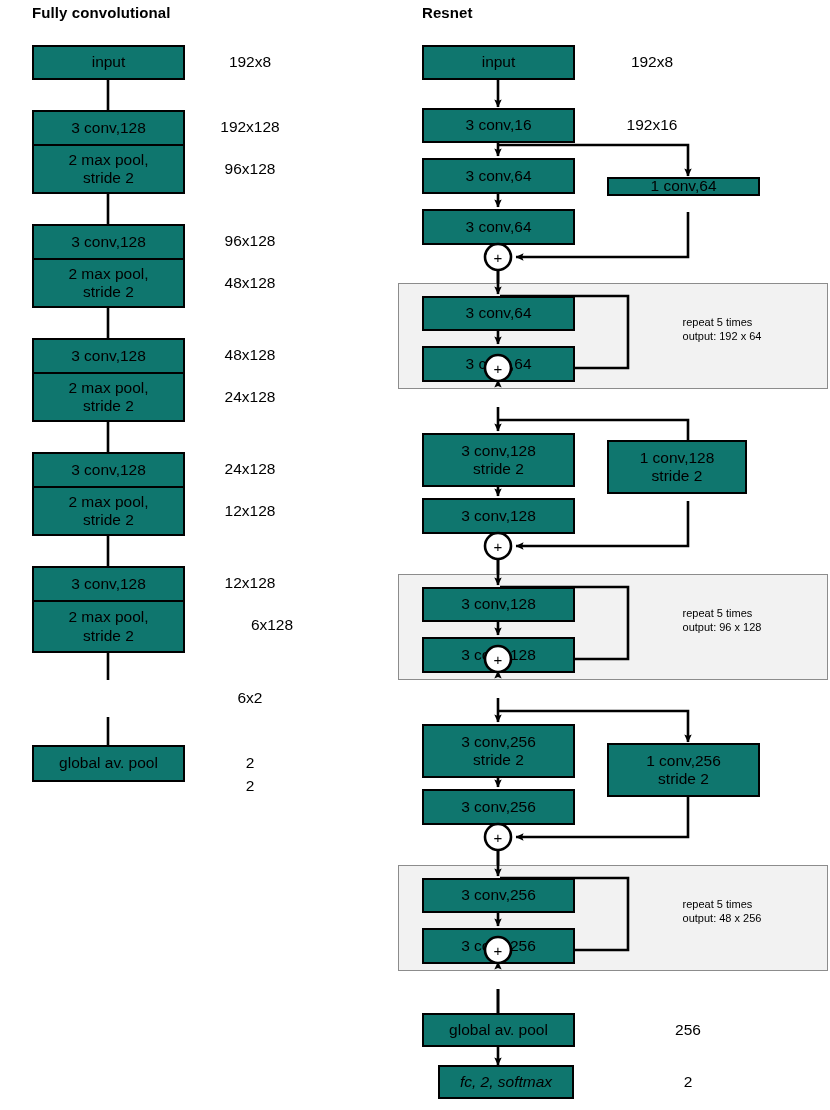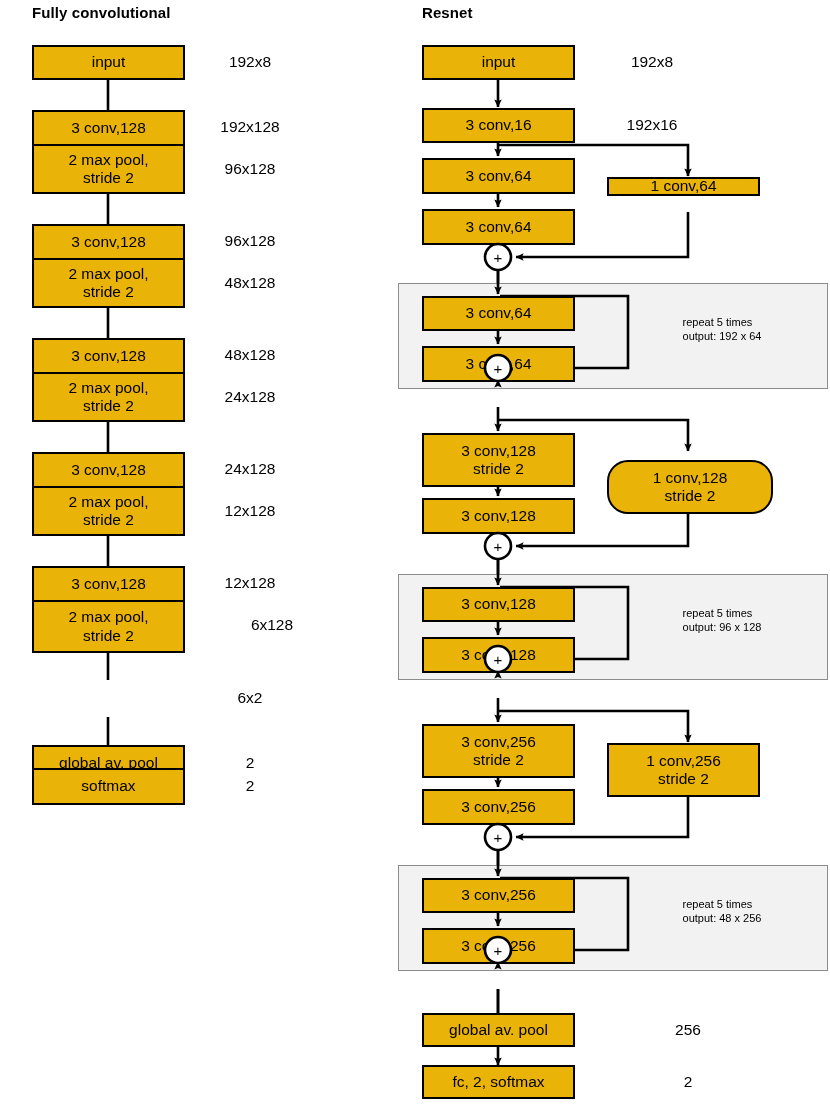--- a/index.html
+++ b/index.html
@@ -21,21 +21,21 @@
     position:absolute;
     font-size:15px;
     font-weight:bold;
     letter-spacing:0.1px;
     white-space:nowrap;
   }
   
   .nbox{
     position:absolute;
     box-sizing:border-box;
-    background:#eab308;
+    background:#0f766e;
     border:2px solid #000;
     display:flex;
     align-items:center;
     justify-content:center;
     text-align:center;
     font-size:15.5px;
     line-height:1.18;
     white-space:pre-line;
   }
   
@@ -182,21 +182,20 @@
 
   <div class="nbox joined-bottom" style="left:32px;top:452px;width:153px;height:35px;">3 conv,128</div>
   <div class="nbox joined-top" style="left:32px;top:487px;width:153px;height:49px;">2 max pool,
 stride 2</div>
 
   <div class="nbox joined-bottom" style="left:32px;top:566px;width:153px;height:35px;">3 conv,128</div>
   <div class="nbox joined-top" style="left:32px;top:601px;width:153px;height:52px;">2 max pool,
 stride 2</div>
 
   <div class="nbox" style="left:32px;top:745px;width:153px;height:37px;">global av. pool</div>
-  <div class="nbox" style="left:32px;top:768px;width:153px;height:37px;">softmax</div>
 
   <div class="dim" style="left:250px;top:53px;">192x8</div>
   <div class="dim" style="left:250px;top:118px;">192x128</div>
   <div class="dim" style="left:250px;top:160px;">96x128</div>
   <div class="dim" style="left:250px;top:232px;">96x128</div>
   <div class="dim" style="left:250px;top:274px;">48x128</div>
   <div class="dim" style="left:250px;top:346px;">48x128</div>
   <div class="dim" style="left:250px;top:388px;">24x128</div>
   <div class="dim" style="left:250px;top:460px;">24x128</div>
   <div class="dim" style="left:250px;top:502px;">12x128</div>
@@ -211,37 +210,37 @@
   <div class="nbox" style="left:422px;top:158px;width:153px;height:36px;">3 conv,64</div>
   <div class="nbox" style="left:422px;top:209px;width:153px;height:36px;">3 conv,64</div>
   <div class="nbox" style="left:607px;top:177px;width:153px;height:19px;">1 conv,64</div>
 
   <div class="nbox" style="left:422px;top:296px;width:153px;height:35px;">3 conv,64</div>
   <div class="nbox" style="left:422px;top:346px;width:153px;height:36px;">3 conv,64</div>
 
   <div class="nbox" style="left:422px;top:433px;width:153px;height:54px;">3 conv,128
 stride 2</div>
   <div class="nbox" style="left:422px;top:498px;width:153px;height:36px;">3 conv,128</div>
-  <div class="nbox" style="left:607px;top:460px;width:166px;height:54px;border-radius:21px;">1 conv,128
+  <div class="nbox" style="left:607px;top:440px;width:140px;height:54px;">1 conv,128
 stride 2</div>
 
   <div class="nbox" style="left:422px;top:587px;width:153px;height:35px;">3 conv,128</div>
   <div class="nbox" style="left:422px;top:637px;width:153px;height:36px;">3 conv,128</div>
 
   <div class="nbox" style="left:422px;top:724px;width:153px;height:54px;">3 conv,256
 stride 2</div>
   <div class="nbox" style="left:422px;top:789px;width:153px;height:36px;">3 conv,256</div>
   <div class="nbox" style="left:607px;top:743px;width:153px;height:54px;">1 conv,256
 stride 2</div>
 
   <div class="nbox" style="left:422px;top:878px;width:153px;height:35px;">3 conv,256</div>
   <div class="nbox" style="left:422px;top:928px;width:153px;height:36px;">3 conv,256</div>
 
   <div class="nbox" style="left:422px;top:1013px;width:153px;height:34px;">global av. pool</div>
-  <div class="nbox" style="left:422px;top:1065px;width:153px;height:34px;">fc, 2, softmax</div>
+  <div class="nbox" style="left:438px;top:1065px;width:136px;height:34px;font-style:italic;">fc, 2, softmax</div>
 
   <div class="dim" style="left:652px;top:53px;">192x8</div>
   <div class="dim" style="left:652px;top:116px;text-align:center;">192x16</div>
   <div class="dim" style="left:688px;top:1021px;">256</div>
   <div class="dim" style="left:688px;top:1073px;">2</div>
 
   <div class="repeat-note" style="left:722px;top:315px;">repeat 5 times
 output: 192 x 64</div>
   <div class="repeat-note" style="left:722px;top:606px;">repeat 5 times
 output: 96 x 128</div>

